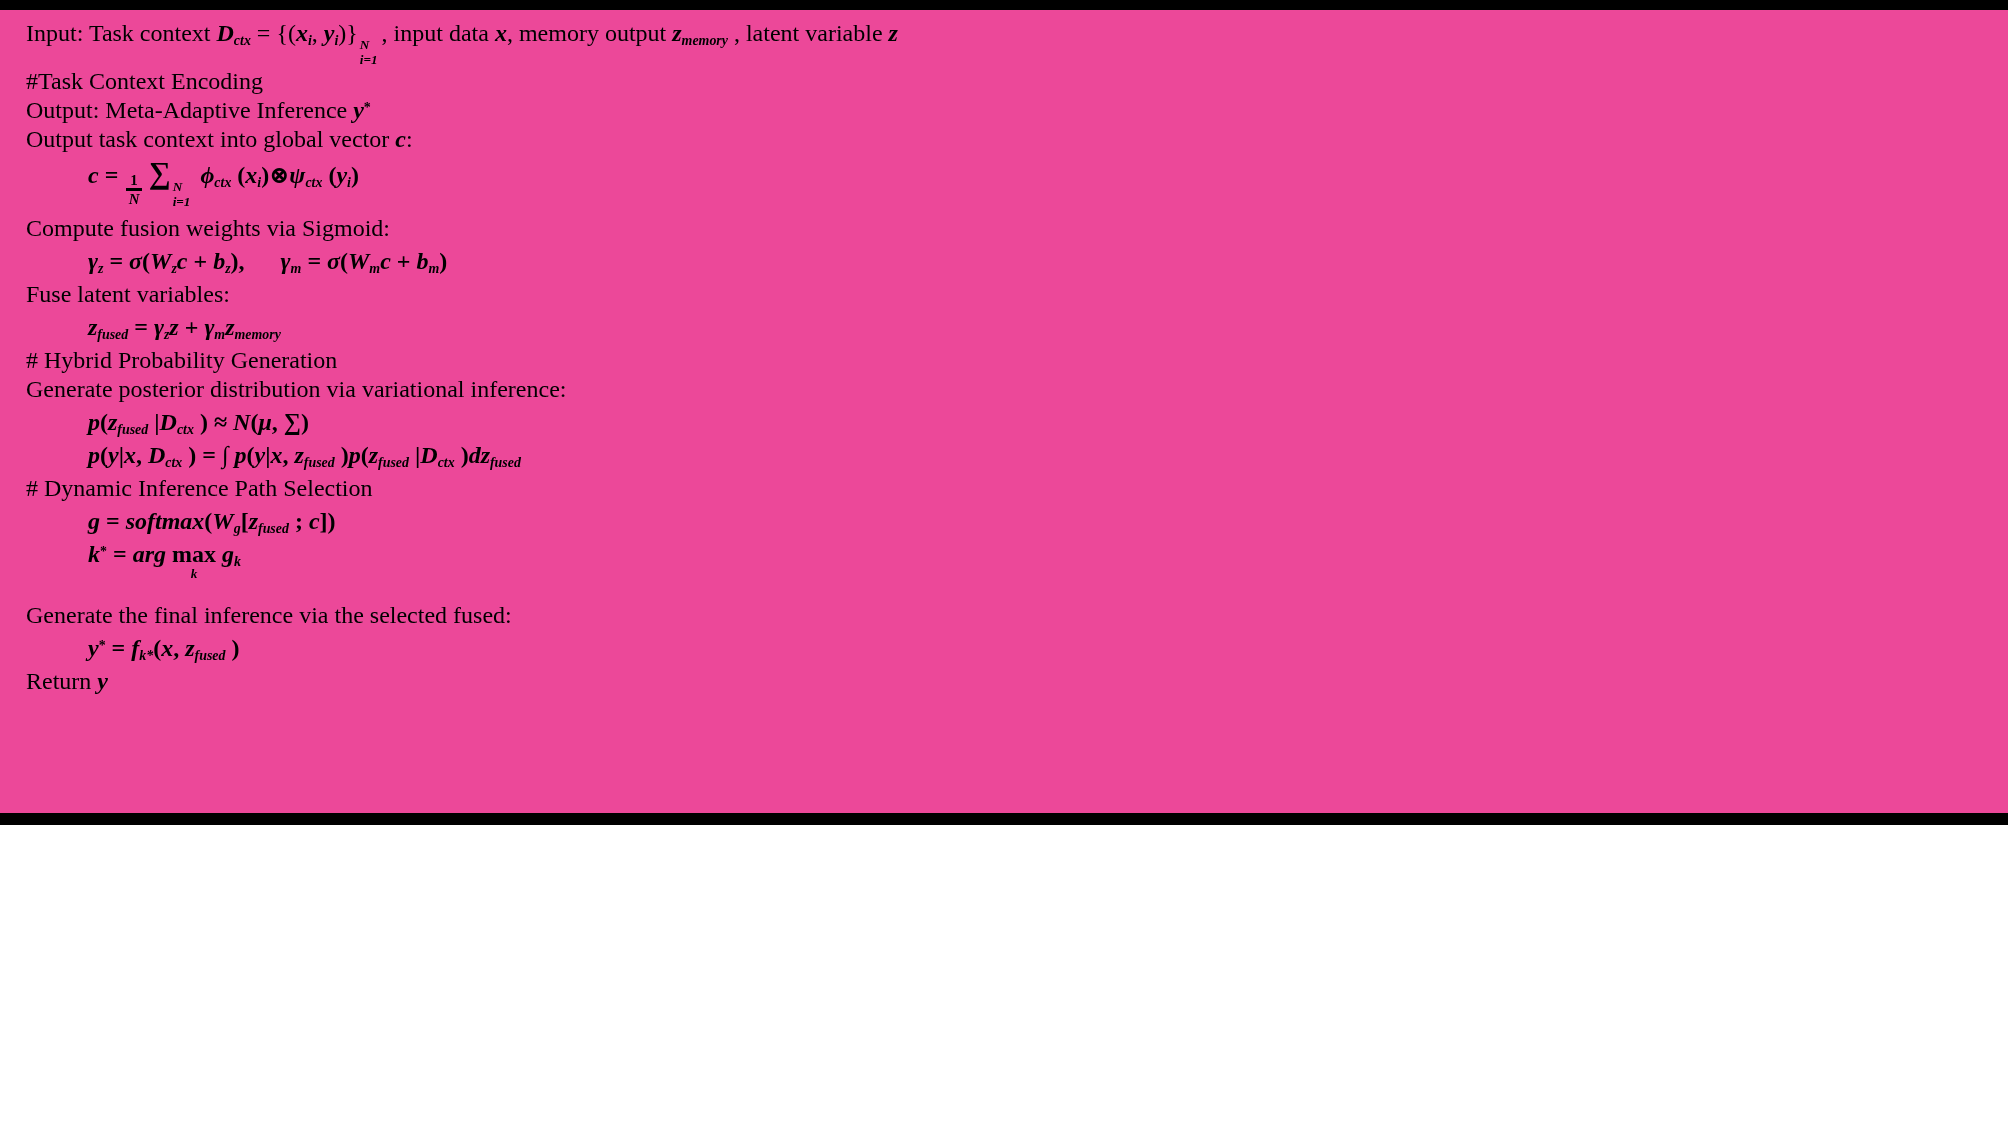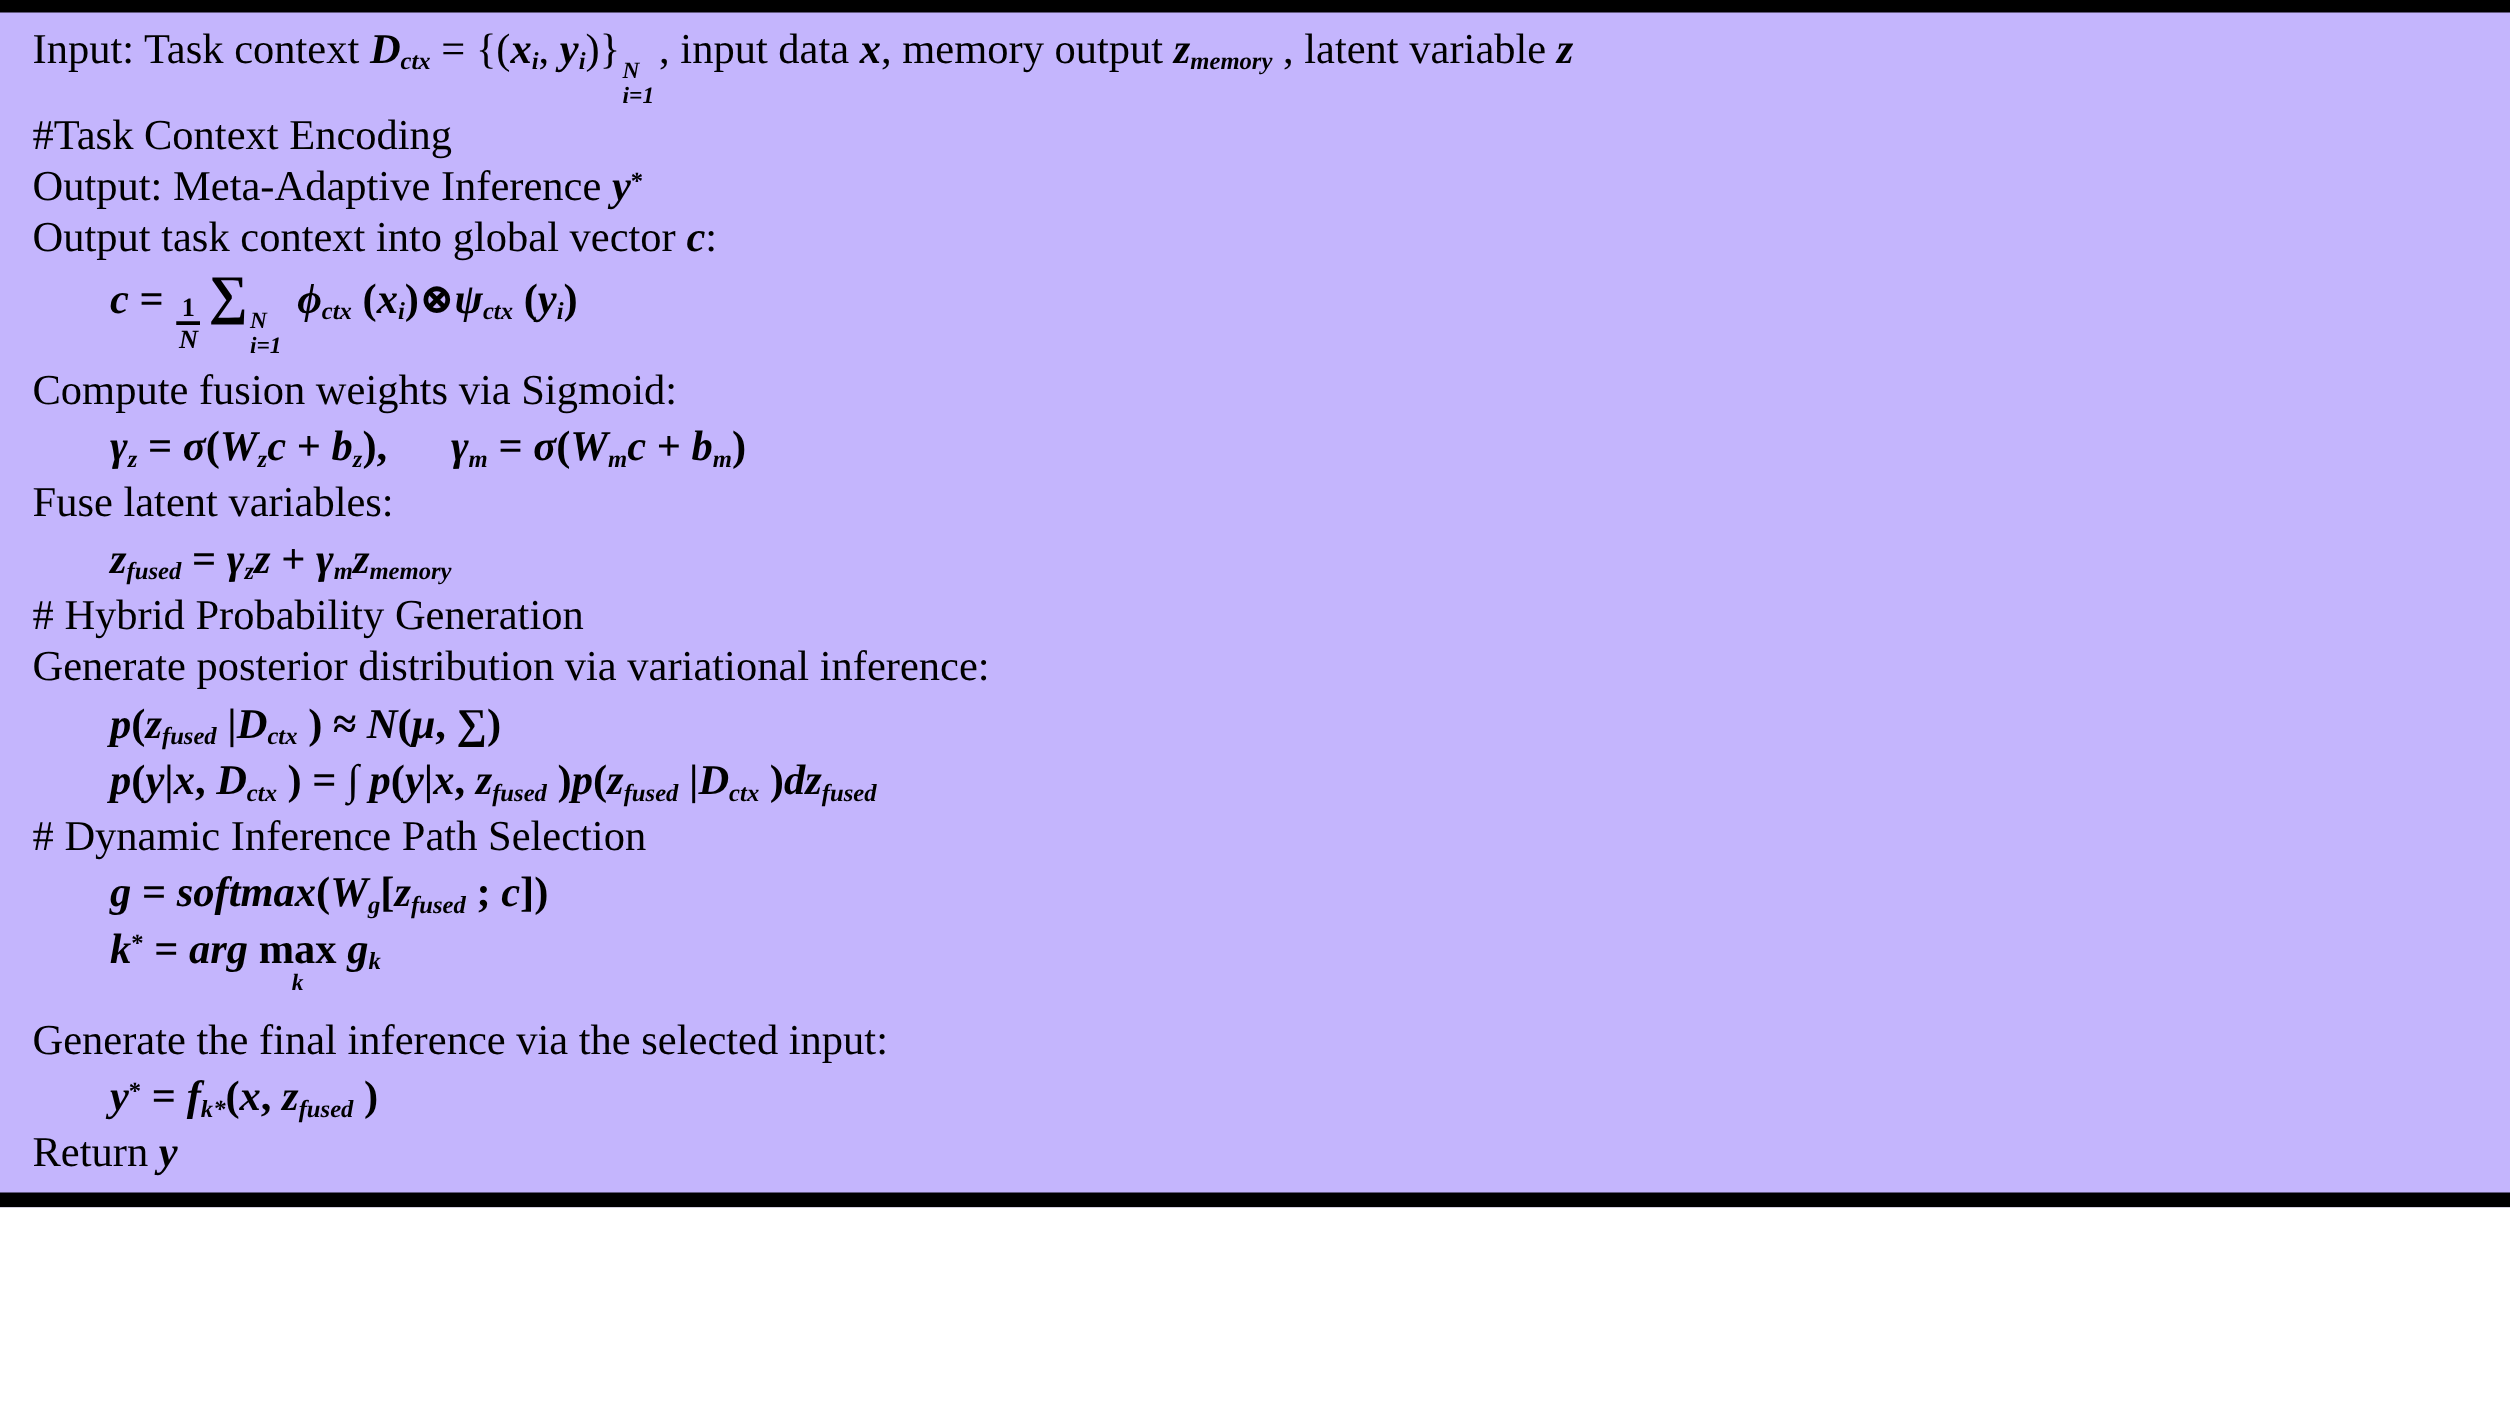--- a/index.html
+++ b/index.html
@@ -1,20 +1,20 @@
 <!DOCTYPE html>
 <html><head>
 <meta charset="utf-8">
 <style>
   html,body{margin:0;padding:0;background:#ffffff;}
   .page{
-    width:2008px;height:966px;position:relative;overflow:hidden;
-    background:#c4b5fd;color:#000000;
+    width:2008px;height:825px;position:relative;overflow:hidden;
+    background:#ec4899;color:#000000;
     font-family:"Liberation Serif","DejaVu Serif",serif;
-    font-size:34px;
+    font-size:24px;
   }
   .rule{background:#000;width:100%;}
   .rule.top{height:10px;}
   .rule.bottom{height:12px;position:absolute;left:0;bottom:0;}
   .alg{padding:9px 18px 0 26px;}
   .line{white-space:pre;line-height:1.21;}
   .line.indent{padding-left:62px;font-weight:bold;margin:4px 0;}
   .line[data-name="formula-argmax"]{margin-bottom:32px;}
   .t{font-style:normal;}
   .i{font-style:italic;font-weight:bold;}
@@ -55,18 +55,18 @@
       <div class="line indent" data-name="formula-fusion-weights"><span class="i" data-name="math-segment">γ<sub>z</sub></span><span class="t" data-name="text-segment"> = </span><span class="i" data-name="math-segment">σ</span><span class="t" data-name="text-segment">(</span><span class="i" data-name="math-segment">W<sub>z</sub></span><span class="i" data-name="math-segment">c</span><span class="t" data-name="text-segment"> + </span><span class="i" data-name="math-segment">b<sub>z</sub></span><span class="t" data-name="text-segment">),      </span><span class="i" data-name="math-segment">γ<sub>m</sub></span><span class="t" data-name="text-segment"> = </span><span class="i" data-name="math-segment">σ</span><span class="t" data-name="text-segment">(</span><span class="i" data-name="math-segment">W<sub>m</sub></span><span class="i" data-name="math-segment">c</span><span class="t" data-name="text-segment"> + </span><span class="i" data-name="math-segment">b<sub>m</sub></span><span class="t" data-name="text-segment">)</span></div>
       <div class="line" data-name="step-fuse-latent"><span class="t" data-name="text-segment">Fuse latent variables:</span></div>
       <div class="line indent" data-name="formula-fused-latent"><span class="i" data-name="math-segment">z<sub>fused</sub></span><span class="t" data-name="text-segment"> = </span><span class="i" data-name="math-segment">γ<sub>z</sub></span><span class="i" data-name="math-segment">z</span><span class="t" data-name="text-segment"> + </span><span class="i" data-name="math-segment">γ<sub>m</sub></span><span class="i" data-name="math-segment">z<sub>memory</sub></span></div>
       <div class="line" data-name="comment-hybrid-probability"><span class="t" data-name="text-segment"># Hybrid Probability Generation</span></div>
       <div class="line" data-name="step-generate-posterior"><span class="t" data-name="text-segment">Generate posterior distribution via variational inference:</span></div>
       <div class="line indent" data-name="formula-posterior"><span class="i" data-name="math-segment">p</span><span class="t" data-name="text-segment">(</span><span class="i" data-name="math-segment">z<sub>fused</sub></span><span class="t" data-name="text-segment"> |</span><span class="i" data-name="math-segment">D<sub>ctx</sub></span><span class="t" data-name="text-segment"> ) ≈ </span><span class="i" data-name="math-segment">N</span><span class="t" data-name="text-segment">(</span><span class="i" data-name="math-segment">μ</span><span class="t" data-name="text-segment">, ∑)</span></div>
       <div class="line indent" data-name="formula-prediction"><span class="i" data-name="math-segment">p</span><span class="t" data-name="text-segment">(</span><span class="i" data-name="math-segment">y</span><span class="t" data-name="text-segment">|</span><span class="i" data-name="math-segment">x</span><span class="t" data-name="text-segment">, </span><span class="i" data-name="math-segment">D<sub>ctx</sub></span><span class="t" data-name="text-segment"> ) = ∫ </span><span class="i" data-name="math-segment">p</span><span class="t" data-name="text-segment">(</span><span class="i" data-name="math-segment">y</span><span class="t" data-name="text-segment">|</span><span class="i" data-name="math-segment">x</span><span class="t" data-name="text-segment">, </span><span class="i" data-name="math-segment">z<sub>fused</sub></span><span class="t" data-name="text-segment"> )</span><span class="i" data-name="math-segment">p</span><span class="t" data-name="text-segment">(</span><span class="i" data-name="math-segment">z<sub>fused</sub></span><span class="t" data-name="text-segment"> |</span><span class="i" data-name="math-segment">D<sub>ctx</sub></span><span class="t" data-name="text-segment"> )</span><span class="i" data-name="math-segment">dz<sub>fused</sub></span></div>
       <div class="line" data-name="comment-path-selection"><span class="t" data-name="text-segment"># Dynamic Inference Path Selection</span></div>
       <div class="line indent" data-name="formula-softmax"><span class="i" data-name="math-segment">g</span><span class="t" data-name="text-segment"> = </span><span class="i" data-name="math-segment">softmax</span><span class="t" data-name="text-segment">(</span><span class="i" data-name="math-segment">W<sub>g</sub></span><span class="t" data-name="text-segment">[</span><span class="i" data-name="math-segment">z<sub>fused</sub></span><span class="t" data-name="text-segment"> ; </span><span class="i" data-name="math-segment">c</span><span class="t" data-name="text-segment">])</span></div>
       <div class="line indent" data-name="formula-argmax"><span class="i" data-name="math-segment">k<sup>*</sup></span><span class="t" data-name="text-segment"> = </span><span class="i" data-name="math-segment">arg</span><span class="t" data-name="text-segment"> </span><span class="underop" data-name="under-operator"><span class="main" data-name="operator-name">max</span><span class="ub" data-name="operator-under-script">k</span></span><span class="t" data-name="text-segment"> </span><span class="i" data-name="math-segment">g<sub>k</sub></span></div>
-      <div class="line" data-name="step-generate-final"><span class="t" data-name="text-segment">Generate the final inference via the selected input:</span></div>
+      <div class="line" data-name="step-generate-final"><span class="t" data-name="text-segment">Generate the final inference via the selected fused:</span></div>
       <div class="line indent" data-name="formula-final-inference"><span class="i" data-name="math-segment">y<sup>*</sup></span><span class="t" data-name="text-segment"> = </span><span class="i" data-name="math-segment">f<sub>k*</sub></span><span class="t" data-name="text-segment">(</span><span class="i" data-name="math-segment">x</span><span class="t" data-name="text-segment">, </span><span class="i" data-name="math-segment">z<sub>fused</sub></span><span class="t" data-name="text-segment"> )</span></div>
       <div class="line" data-name="return-line"><span class="t" data-name="text-segment">Return </span><span class="i" data-name="math-segment">y</span></div>
     </div>
   <div class="rule bottom" data-name="bottom-border-rule"></div>
 </div>
 
 </body></html>

